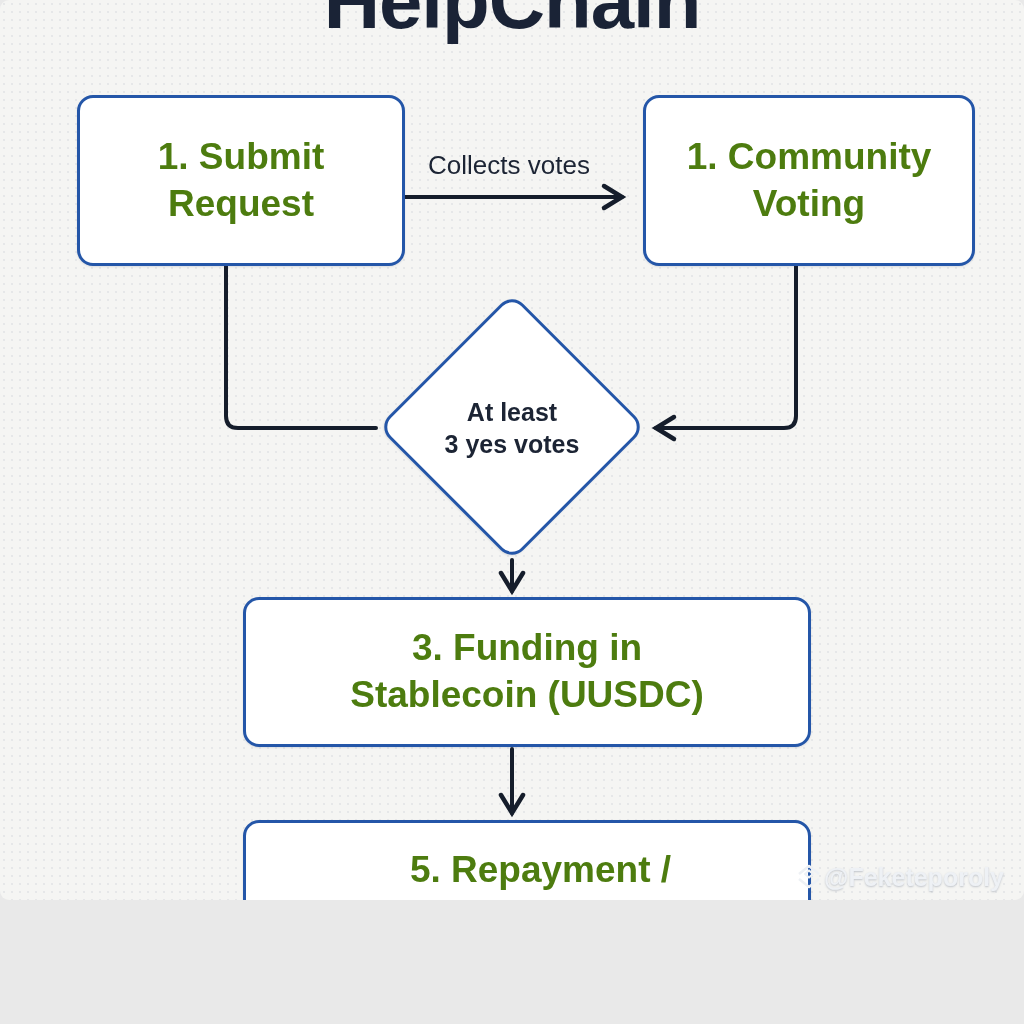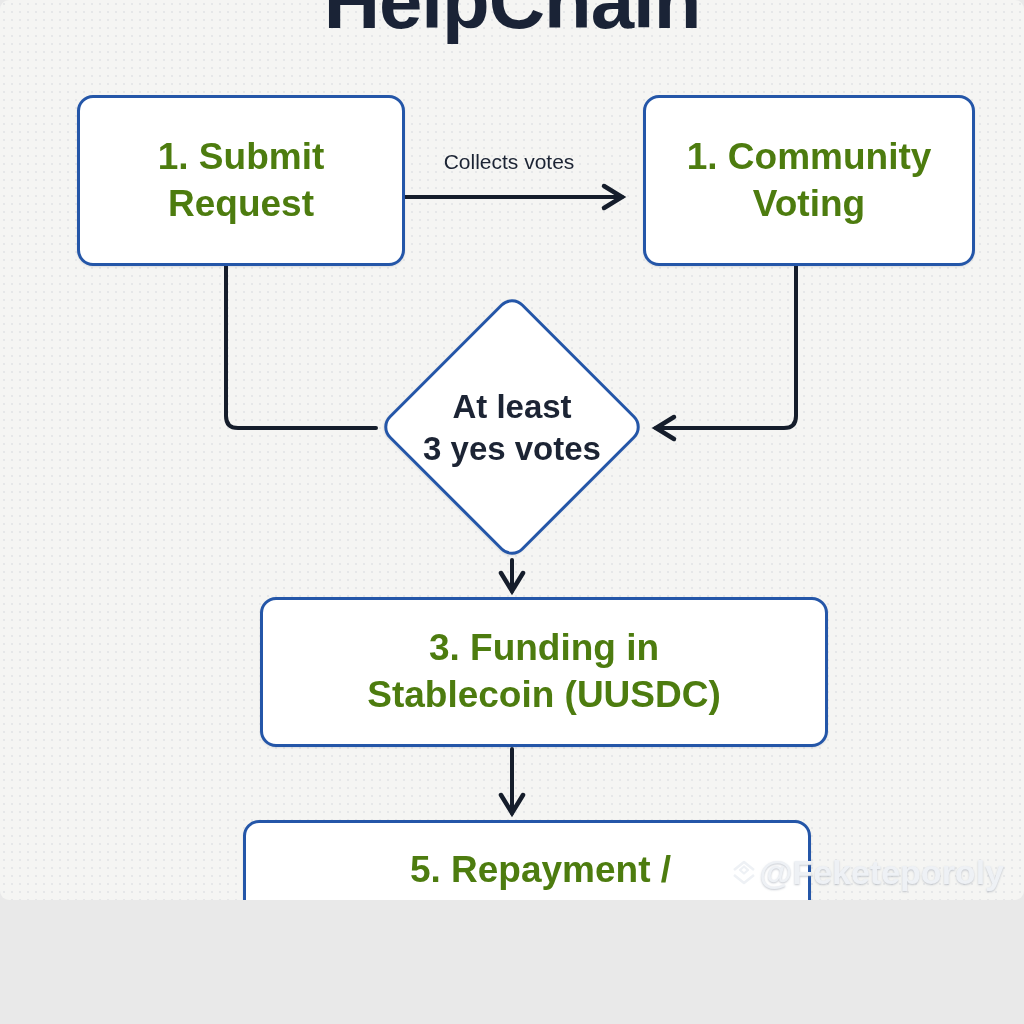--- a/index.html
+++ b/index.html
@@ -38,60 +38,60 @@
     font-weight:700;
     font-size:37px;
     line-height:1.26;
     color:#4d7c0f;
     white-space:pre-line;
     box-shadow:0 1px 2px rgba(30,50,90,0.12);
     margin-left:15px;
   }
   .node-submit{left:62px;top:95px;width:328px;height:171px;}
   .node-voting{left:628px;top:95px;width:332px;height:171px;}
-  .node-funding{left:245px;top:597px;width:568px;height:150px;}
+  .node-funding{left:228px;top:597px;width:568px;height:150px;}
   .node-repayment{left:228px;top:820px;width:568px;height:148px;padding-left:27px;}
   .diamond-shape{
     position:absolute;
     left:417px;top:332px;
     width:190px;height:190px;
     box-sizing:border-box;
     background:#FFFFFF;
     border:3px solid #2456A8;
     border-radius:16px;
     transform:rotate(45deg);
     box-shadow:0 1px 2px rgba(30,50,90,0.12);
   }
   .diamond-label{
     position:absolute;
     left:382px;top:360px;
     width:260px;height:136px;
     display:flex;align-items:center;justify-content:center;
     text-align:center;
     font-weight:700;
-    font-size:33px;
+    font-size:25px;
     line-height:1.28;
     white-space:pre-line;
     color:#1C2434;
   }
   .edge-label{
     position:absolute;
     left:390px;top:150px;width:238px;
     text-align:center;
-    font-size:21px;
+    font-size:26px;
     font-weight:400;
     color:#1C2434;
   }
   svg.edges{position:absolute;left:0;top:0;pointer-events:none;}
   .watermark{
     position:absolute;
     right:20px;bottom:8px;
     display:flex;align-items:center;
     color:#EEF1F5;
-    font-size:34px;
+    font-size:25px;
     font-weight:700;
     text-shadow:0 1px 2px rgba(150,156,170,0.55);
   }
   .watermark svg{display:block;}
 </style>
 </head>
 <body>
 
 <div class="canvas">
 

